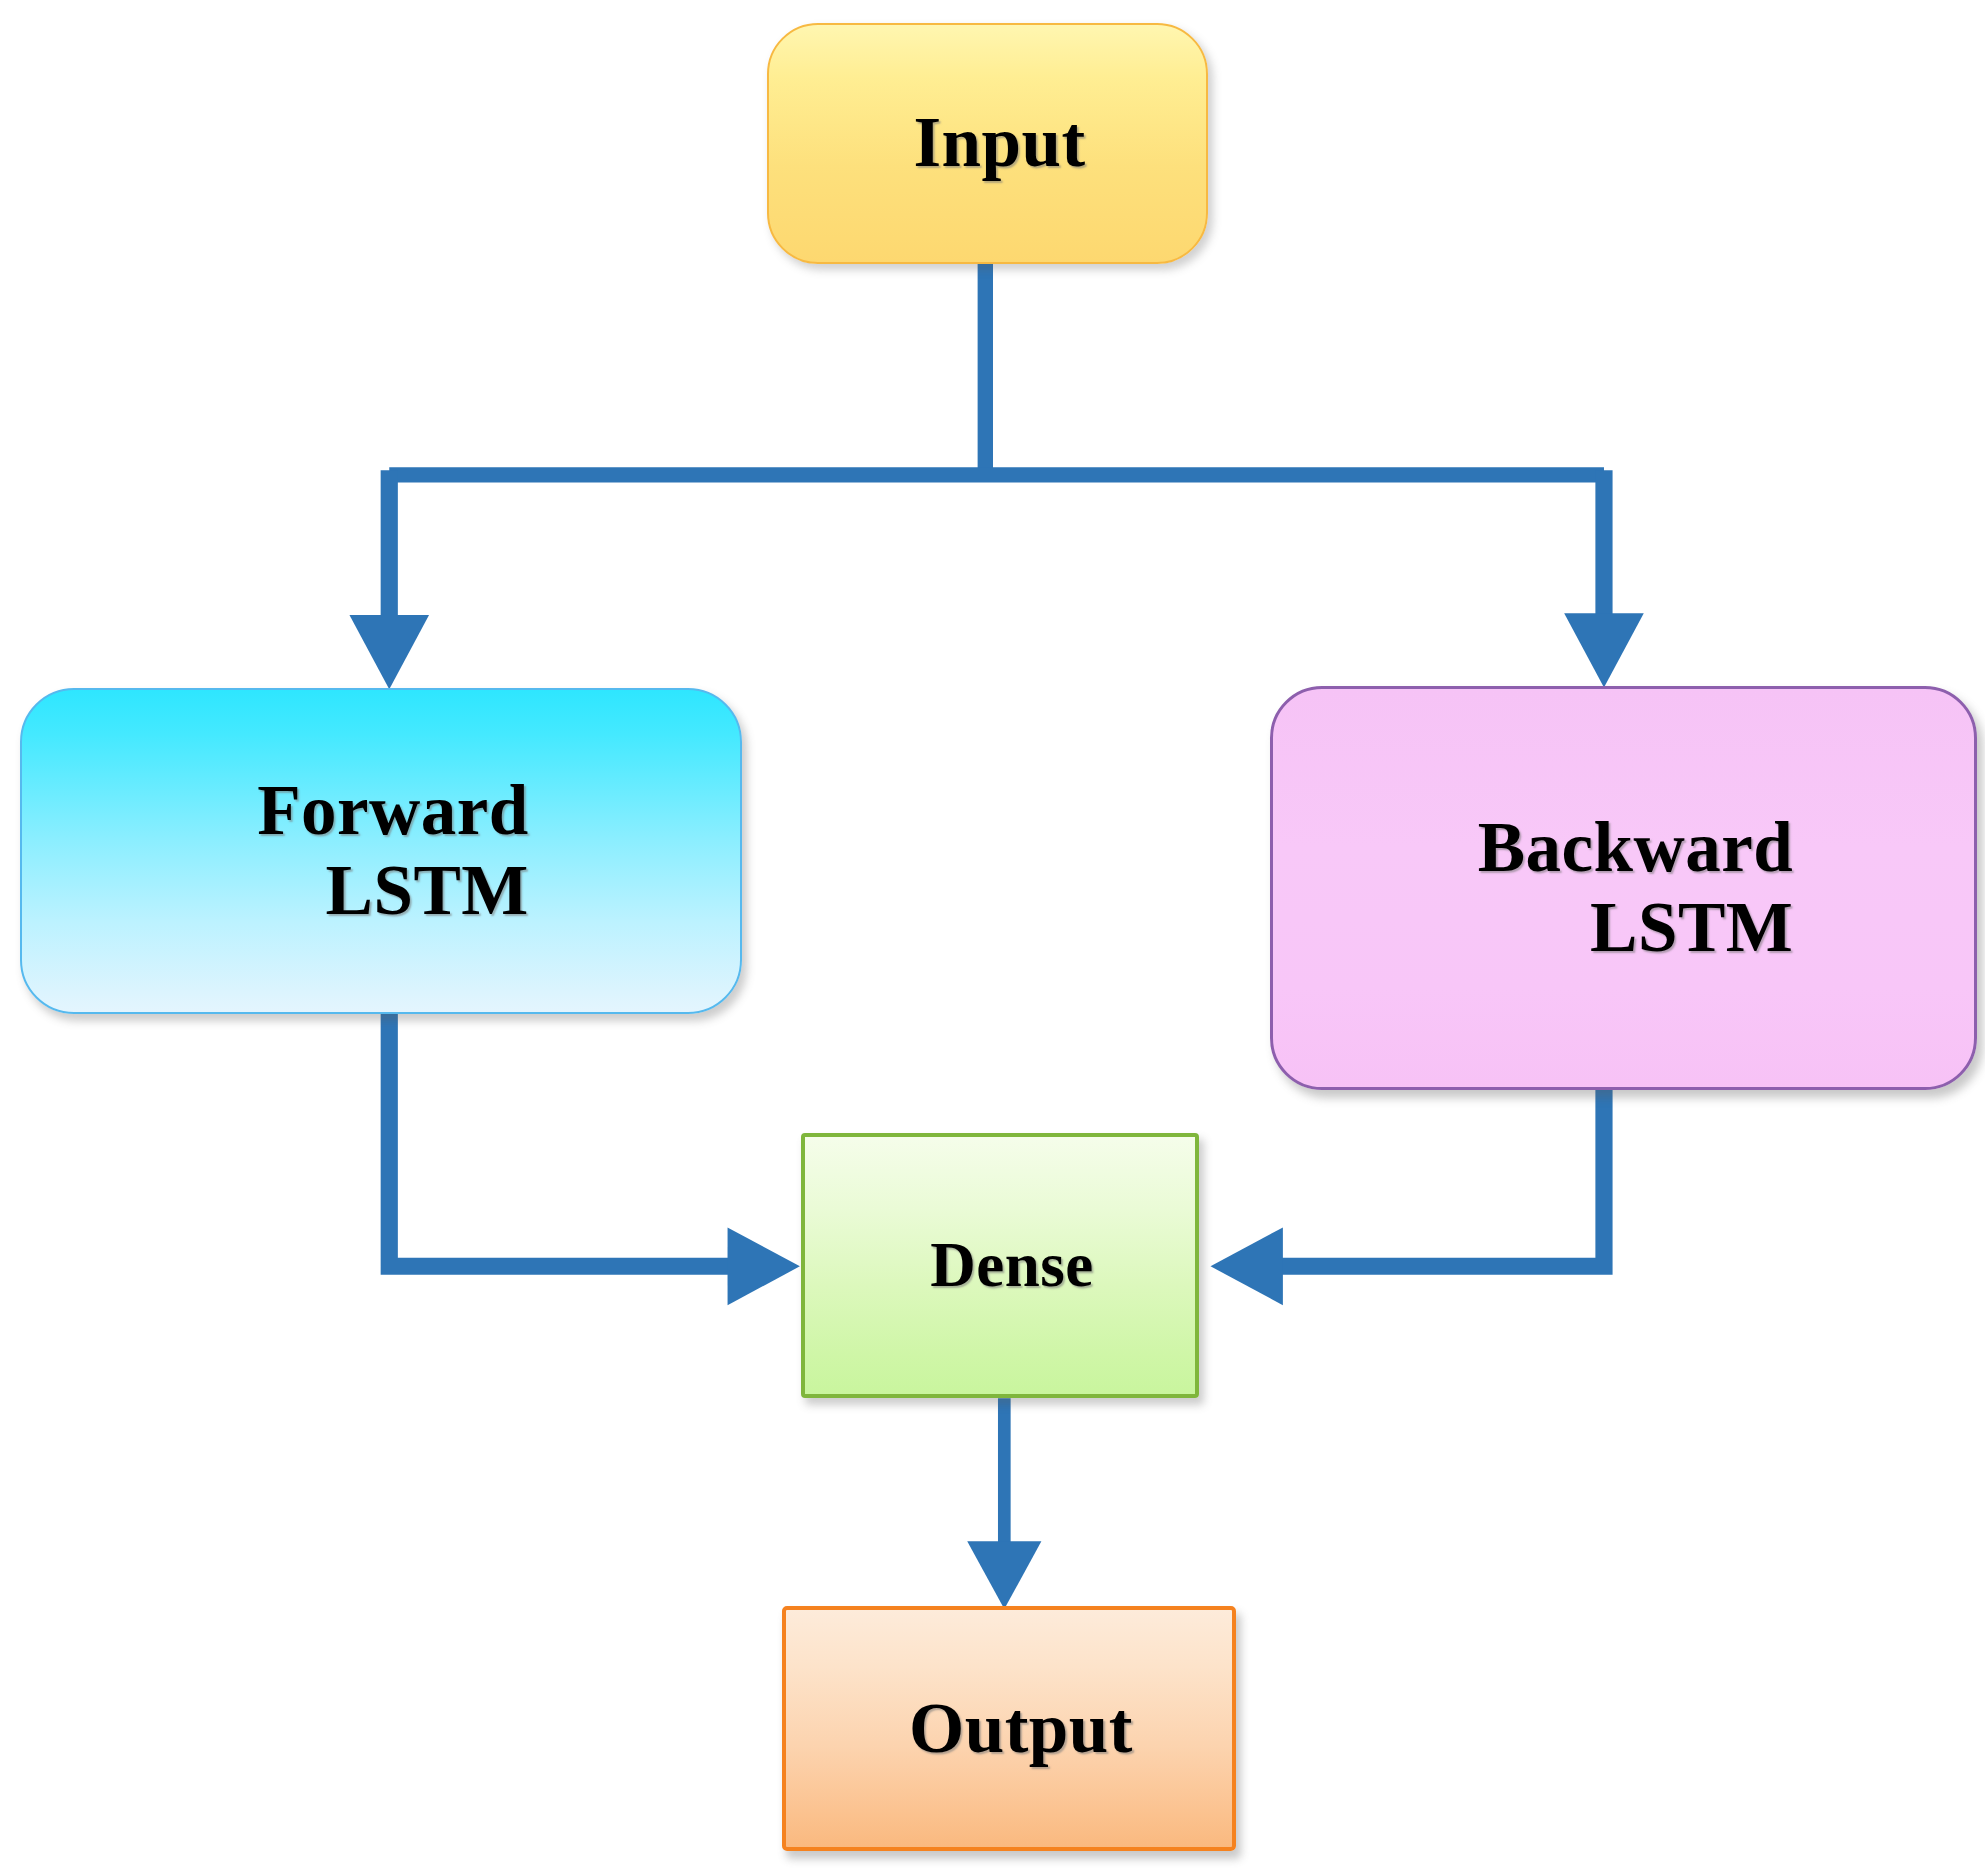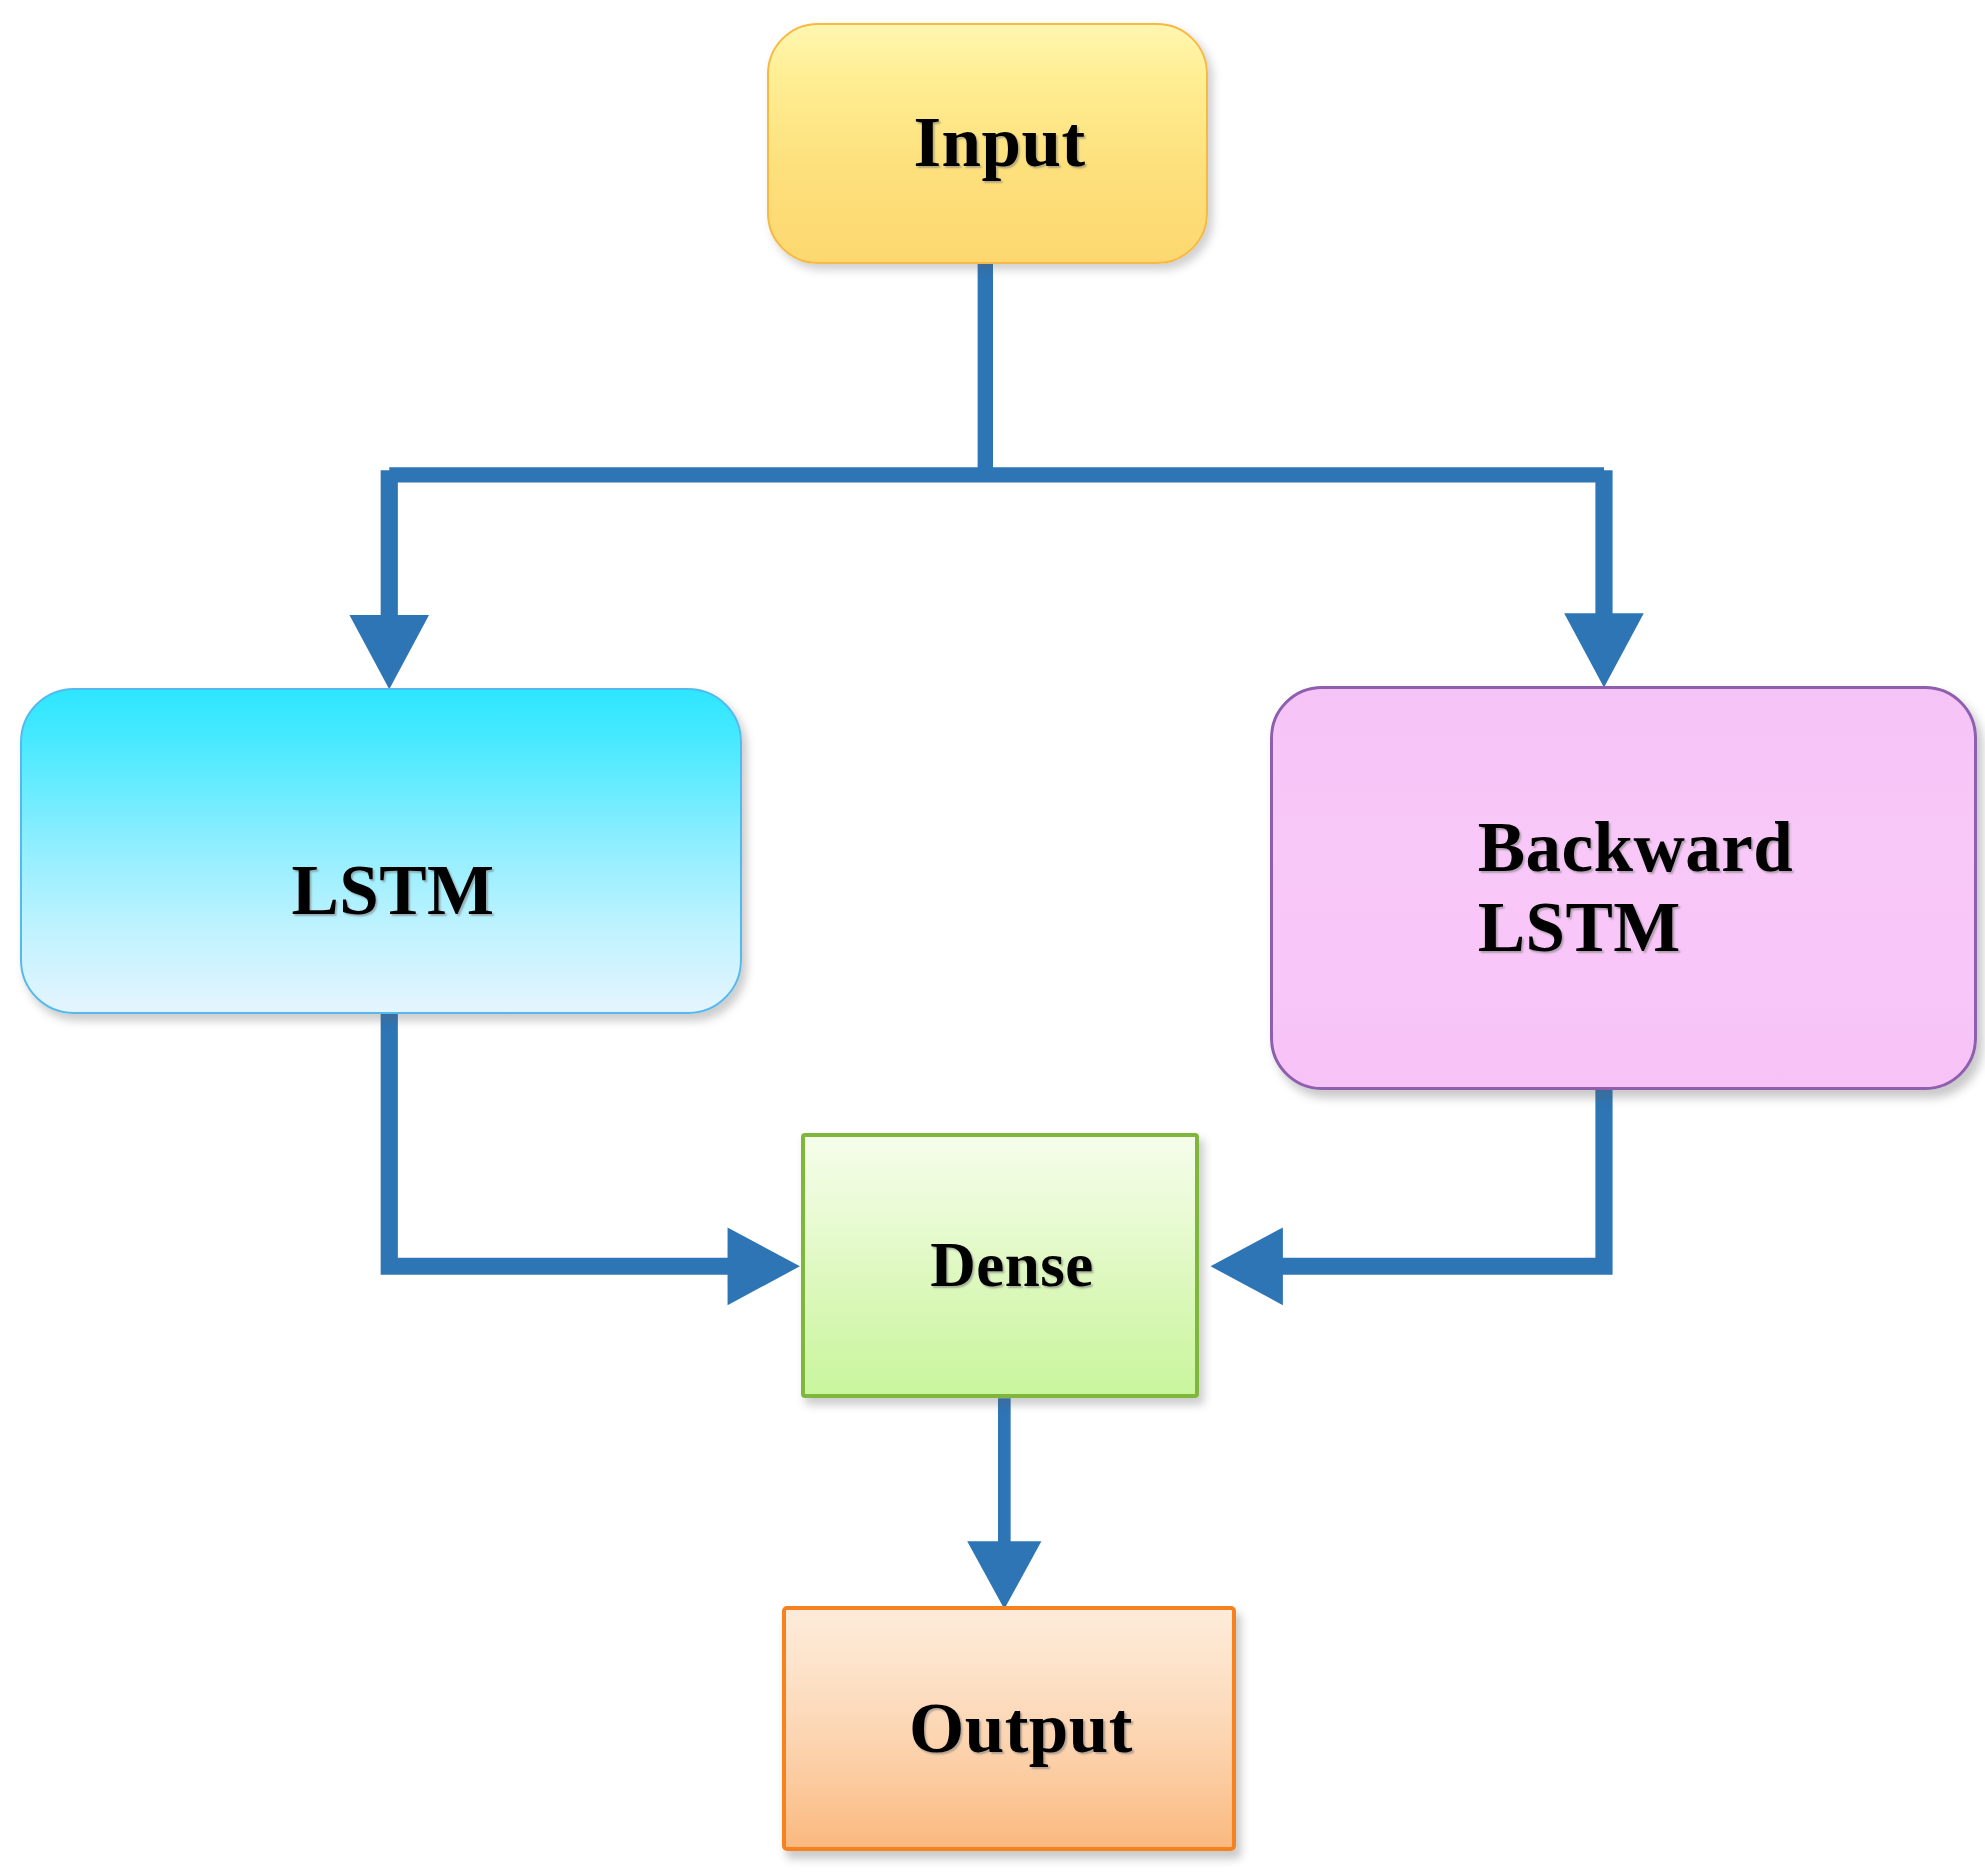--- a/index.html
+++ b/index.html
@@ -16,21 +16,21 @@
     width: 1986px;
     height: 1875px;
     background: #ffffff;
     overflow: hidden;
   }
   .node {
     position: absolute;
     display: flex;
     align-items: center;
     justify-content: center;
-    text-align: left;
+    text-align: right;
     box-sizing: border-box;
     z-index: 3;
     padding-left: 24px;
   }
   .node-label {
     font-family: "Liberation Serif", "DejaVu Serif", serif;
     font-weight: bold;
     color: #000000;
     line-height: 1.12;
     letter-spacing: 0.5px;
@@ -150,21 +150,21 @@
       <polygon points="1110,1779 1069,1704 1151,1704" fill="#2E75B6"></polygon>
     </g>
   </svg>
 
   <div class="node" id="node-input">
     <span class="node-label">Input</span>
   </div>
 
   <div class="node" id="node-forward">
     <span class="node-label">
-      <br>
+      <span>Forward</span><br>
       <span>LSTM</span>
     </span>
   </div>
 
   <div class="node" id="node-backward">
     <span class="node-label">
       <span>Backward</span><br>
       <span>LSTM</span>
     </span>
   </div>

